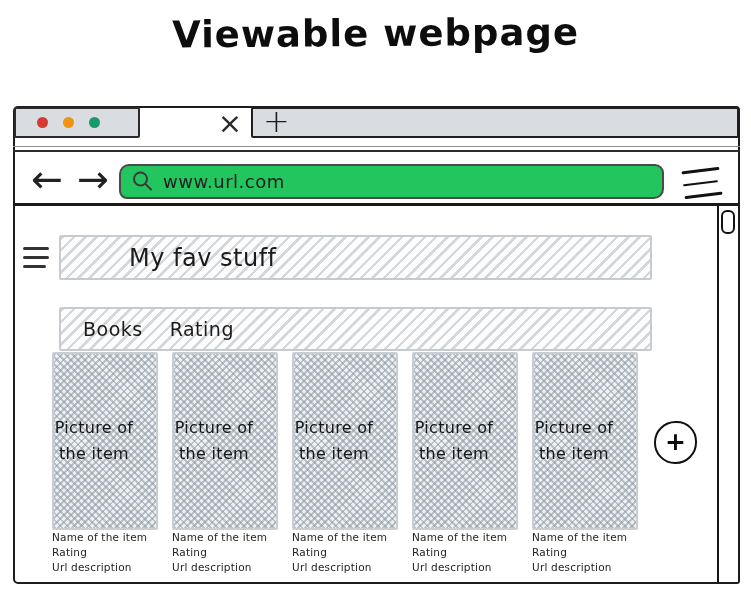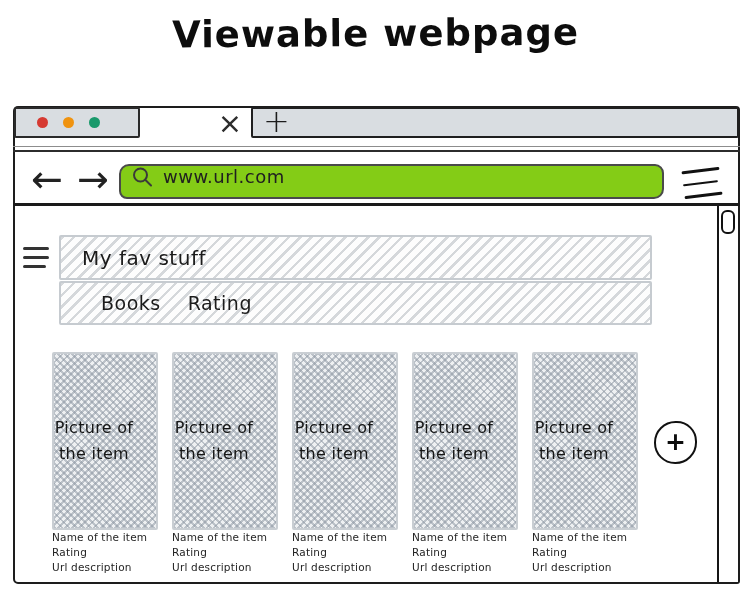--- a/index.html
+++ b/index.html
@@ -78,24 +78,24 @@
   .nav-arrow {
     position: absolute; top: 52px;
     font-size: 38px; font-weight: 400; color: #222; line-height: 1;
   }
   .back-arrow { left: 16px; }
   .forward-arrow { left: 62px; }
 
   .url-bar {
     position: absolute; left: 104px; top: 56px;
     width: 545px; height: 35px;
-    background: #84cc16;
+    background: #22c55e;
     border: 2px solid #4a4a4a;
     border-radius: 10px 9px 10px 8px;
-    display: flex; 
+    display: flex; align-items: center;
     padding-left: 10px; gap: 9px;
   }
   .url-text { font-size: 18px; letter-spacing: .5px; color: #202020; }
 
   .menu-icon {
     position: absolute; left: 668px; top: 61px;
     width: 38px; height: 28px;
     transform: rotate(-7deg);
     display: flex; flex-direction: column; justify-content: space-between;
   }
@@ -133,23 +133,23 @@
 
   .hatch-bar {
     position: absolute; left: 44px; width: 593px;
     background-color: #fdfdfd;
     background-image: repeating-linear-gradient(135deg, #d5d8db 0 2.5px, rgba(255,255,255,0) 2.5px 8px);
     border: 2px solid #c6cbd0;
     border-radius: 2px;
     display: flex; align-items: center;
   }
   .header-bar { top: 127px; height: 45px; padding-left: 21px; }
-  .header-label { font-size: 20px; letter-spacing: .5px; color: #1b1b1b; }
-
-  .nav-bar { top: 173px; height: 44px; padding-left: 40px; gap: 27px; }
+  .header-label { font-size: 24px; letter-spacing: .5px; color: #1b1b1b; margin-left: 47px; }
+
+  .nav-bar { top: 199px; height: 44px; padding-left: 22px; gap: 27px; }
   .nav-item { font-size: 19px; letter-spacing: .5px; color: #1b1b1b; cursor: default; }
 
   
   .cards-row {
     position: absolute; left: 37px; top: 244px;
     display: flex; gap: 14px;
   }
   .card { width: 106px; }
   .card-picture {
     width: 106px; height: 178px;

